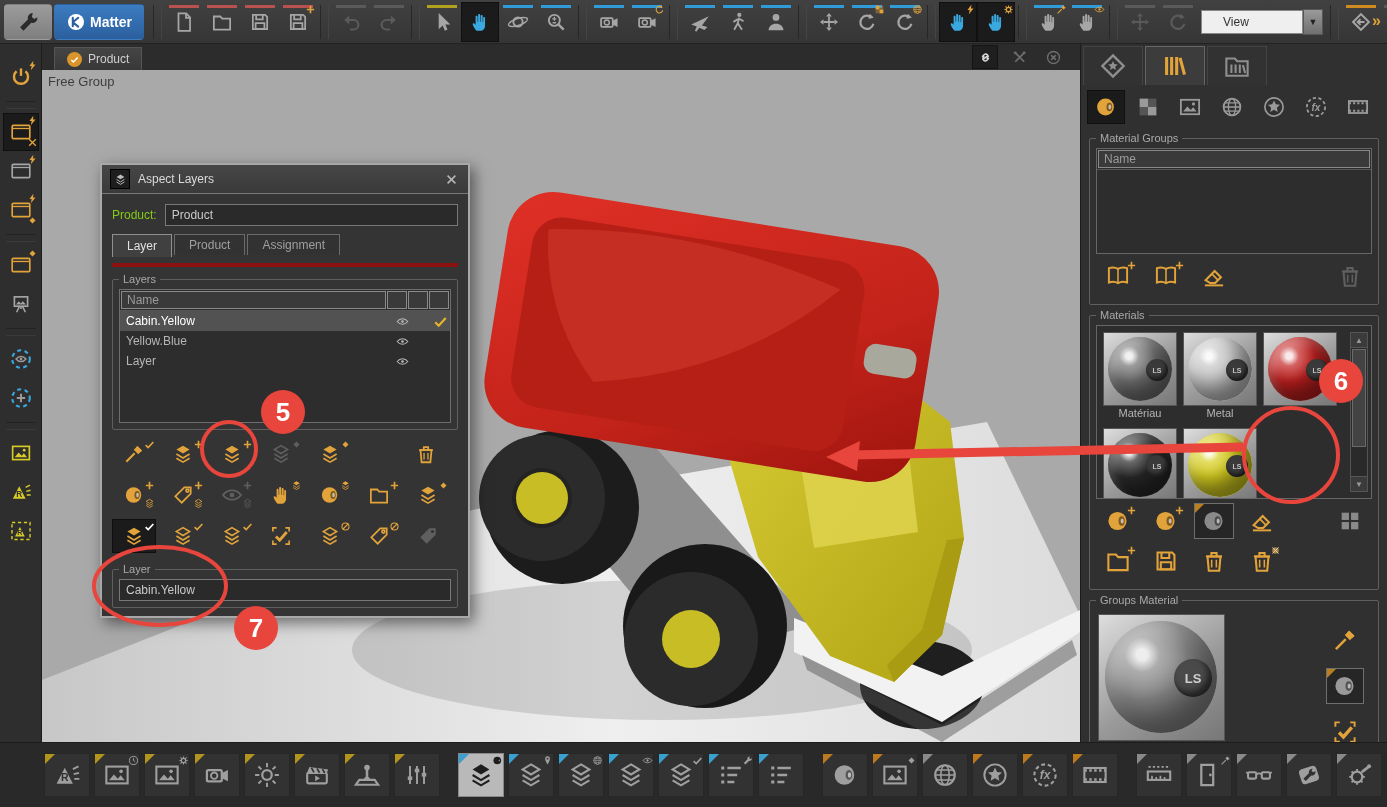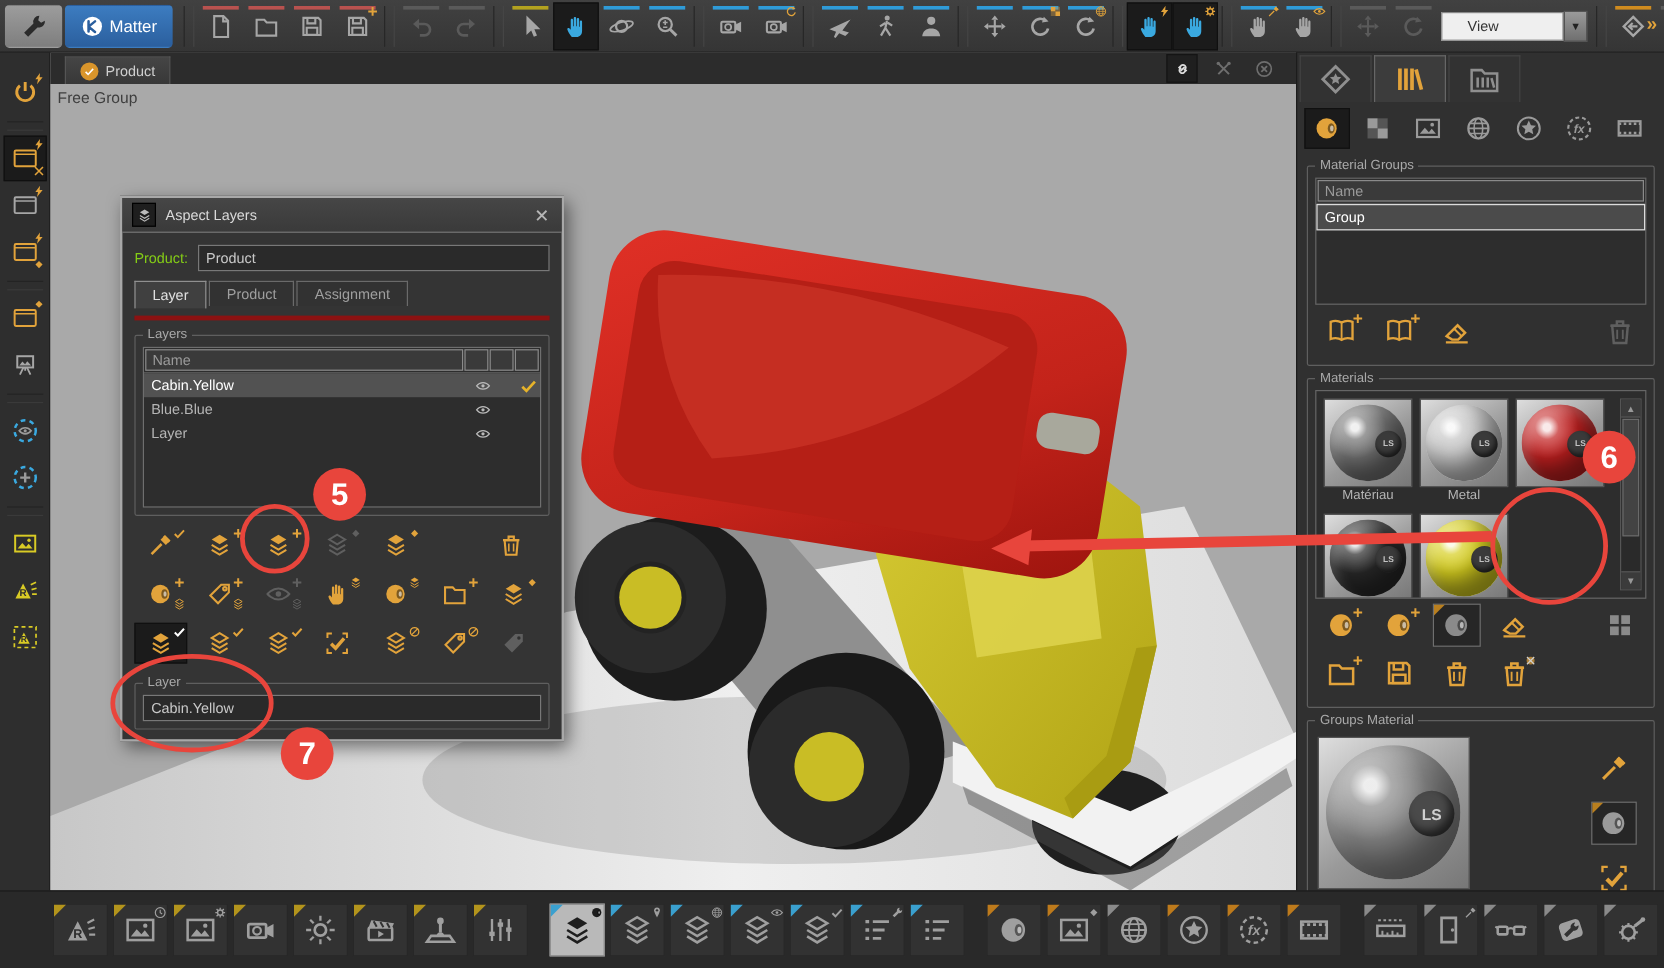--- a/index.html
+++ b/index.html
@@ -20,21 +20,21 @@
   .bar-red{background:#b9524f}.bar-blue{background:#2f9bd8}.bar-yellow{background:#b3a21f}
   .bar-orange{background:#cf8b1f}.bar-gray{background:#5a5a5a}
   .sep{width:7px;height:34px;flex:0 0 auto;border-left:1px solid #272727;border-right:1px solid #454545;margin:0 3px}
   .gap{width:14px;flex:0 0 auto}
   .mod{position:absolute;width:11px;height:11px;color:#e2a33b}
   .m0{top:1px;right:0}.m1{bottom:2px;right:0}
   .mw{color:#fff}
   #launcher{width:46px;height:34px;background:linear-gradient(#9c9c9c,#7e7e7e);border-radius:4px;margin-right:2px}
   #launcher .g{color:#2b2b2b;width:24px;height:24px}
   #brand{width:88px;height:34px;background:linear-gradient(#3c7cc0,#2b5f9e);border-radius:4px;margin-right:6px;gap:4px}
-  #brand .lbl{color:#fff;font-weight:normal;font-size:14px}
+  #brand .lbl{color:#fff;font-weight:bold;font-size:14px}
   #brand .g{width:20px;height:20px}
   #view-dd{display:flex;align-items:center;margin:0 4px;flex:0 0 auto}
   #view-dd .val{width:58px;height:20px;background:#efefef;color:#333;font-size:12px;padding:1px 21px;border:1px solid #888;display:flex;align-items:center}
   #view-dd .dbtn{width:18px;height:24px;background:linear-gradient(#9a9a9a,#6f6f6f);border:1px solid #555;color:#222;
                  display:flex;align-items:center;justify-content:center;font-size:9px}
   #tb-overflow{color:#e2a33b;font-size:16px;font-weight:bold;margin-left:2px}
 
   
   #sidebar{position:absolute;left:0;top:44px;width:42px;height:698px;background:#2e2e2e;border-right:1px solid #1d1d1d;
            display:flex;flex-direction:column;align-items:center;padding-top:14px;box-sizing:border-box}
@@ -889,21 +889,21 @@
                 </svg>
               </div>
               <div class="rc"></div>
               <div class="rc">
                 <svg viewBox="0 0 20 20" class="chk">
                   <use href="#i-check" xlink:href="#i-check"></use>
                 </svg>
               </div>
             </div>
             <div class="lrow">
-              <div class="rname">Blue.Blue</div>
+              <div class="rname">Yellow.Blue</div>
               <div class="rc">
                 <svg viewBox="0 0 20 20" class="">
                   <use href="#i-eyeo" xlink:href="#i-eyeo"></use>
                 </svg>
               </div>
               <div class="rc"></div>
               <div class="rc"></div>
             </div>
             <div class="lrow">
               <div class="rname">Layer</div>
@@ -1146,25 +1146,20 @@
           <use href="#i-film" xlink:href="#i-film"></use>
         </svg>
       </div>
     </div>
 
   <fieldset class="rfs">
     <legend>Material Groups</legend>
     <div class="rbox" id="mg-box">
       <div class="lhead">
           <div class="hname">Name</div>
-        </div>
-      <div id="group-rows">
-          <div class="lrow" style="background: rgb(75, 75, 75); border: 1px solid rgb(220, 220, 220); color: rgb(255, 255, 255);">
-            <div class="rname">Group</div>
-          </div>
         </div>
     </div>
     <div class="toolrow" id="mg-tools">
         <div class="tb">
           <svg viewBox="0 0 20 20" class="g">
             <use href="#i-book" xlink:href="#i-book"></use>
           </svg>
           <svg viewBox="0 0 20 20" class="mod m0">
             <use href="#i-plus" xlink:href="#i-plus"></use>
           </svg>

